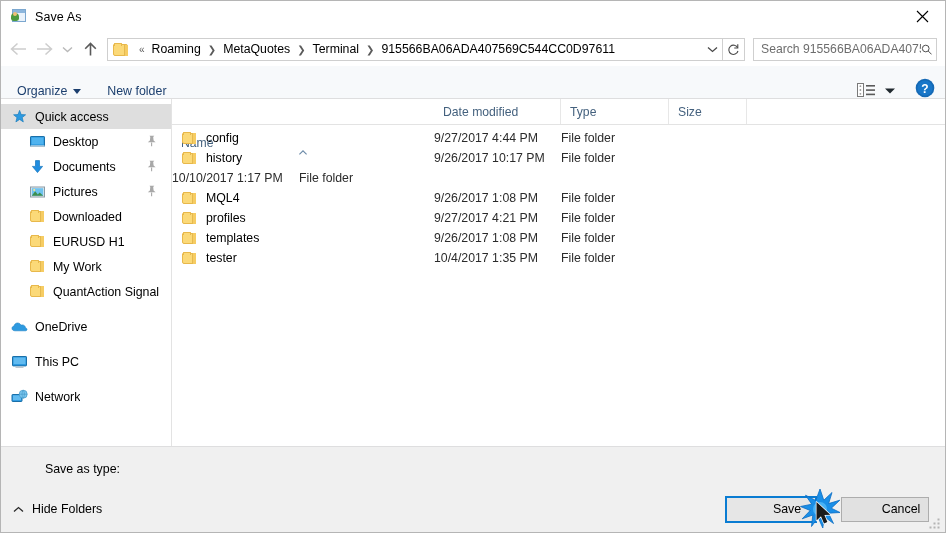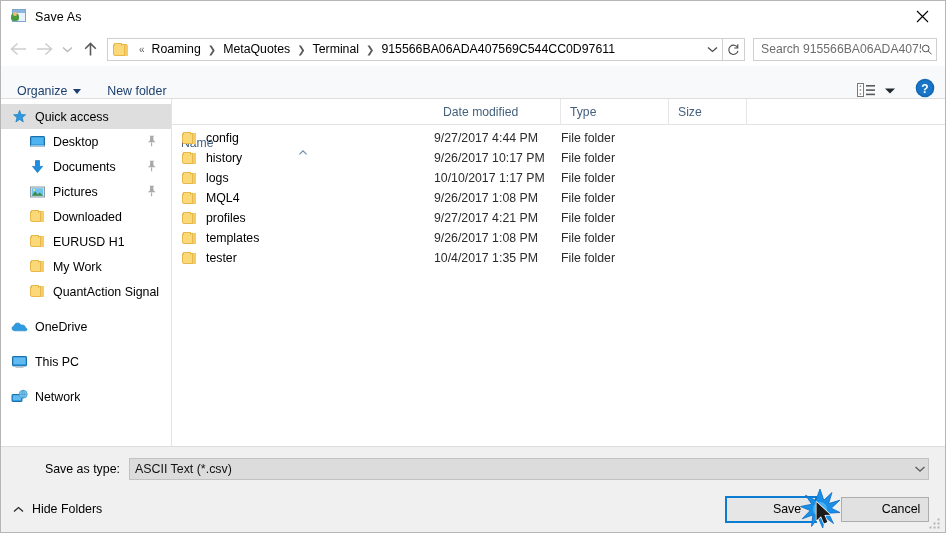--- a/index.html
+++ b/index.html
@@ -571,26 +571,20 @@
             <span class="fc-ico">
                 <span class="folder"></span>
               </span>
             <span>history</span>
           </div>
           <div class="fc-date">9/26/2017 10:17 PM</div>
           <div class="fc-type">File folder</div>
           <div class="fc-size"></div>
         </div>
         <div class="frow">
-          <div class="fc-name">
-            <span class="fc-ico">
-                <span class="folder"></span>
-              </span>
-            <span>logs</span>
-          </div>
           <div class="fc-date">10/10/2017 1:17 PM</div>
           <div class="fc-type">File folder</div>
           <div class="fc-size"></div>
         </div>
         <div class="frow">
           <div class="fc-name">
             <span class="fc-ico">
                 <span class="folder"></span>
               </span>
             <span>MQL4</span>
@@ -632,30 +626,20 @@
           <div class="fc-type">File folder</div>
           <div class="fc-size"></div>
         </div>
       </div>
     </div>
   </div>
 
   <div class="form">
     <div class="frm-row">
       <div class="frm-label">Save as type:</div>
-      <div class="frm-field">
-        <div class="inp disabled">
-          <span>ASCII Text (*.csv)</span>
-        </div>
-        <div class="inp-dd">
-          <svg width="10" height="6" viewBox="0 0 10 6">
-            <path d="M0.5,1 L5,5 L9.5,1" stroke="#606060" stroke-width="1.4" fill="none"></path>
-          </svg>
-        </div>
-      </div>
     </div>
   </div>
 
   <div class="footer">
     <div class="hide-folders">
       <svg width="11" height="7" viewBox="0 0 11 7">
         <path d="M1,5.5 L5.5,1.5 L10,5.5" stroke="#2b2b2b" stroke-width="1.3" fill="none"></path>
       </svg>
       <span>Hide Folders</span>
     </div>

